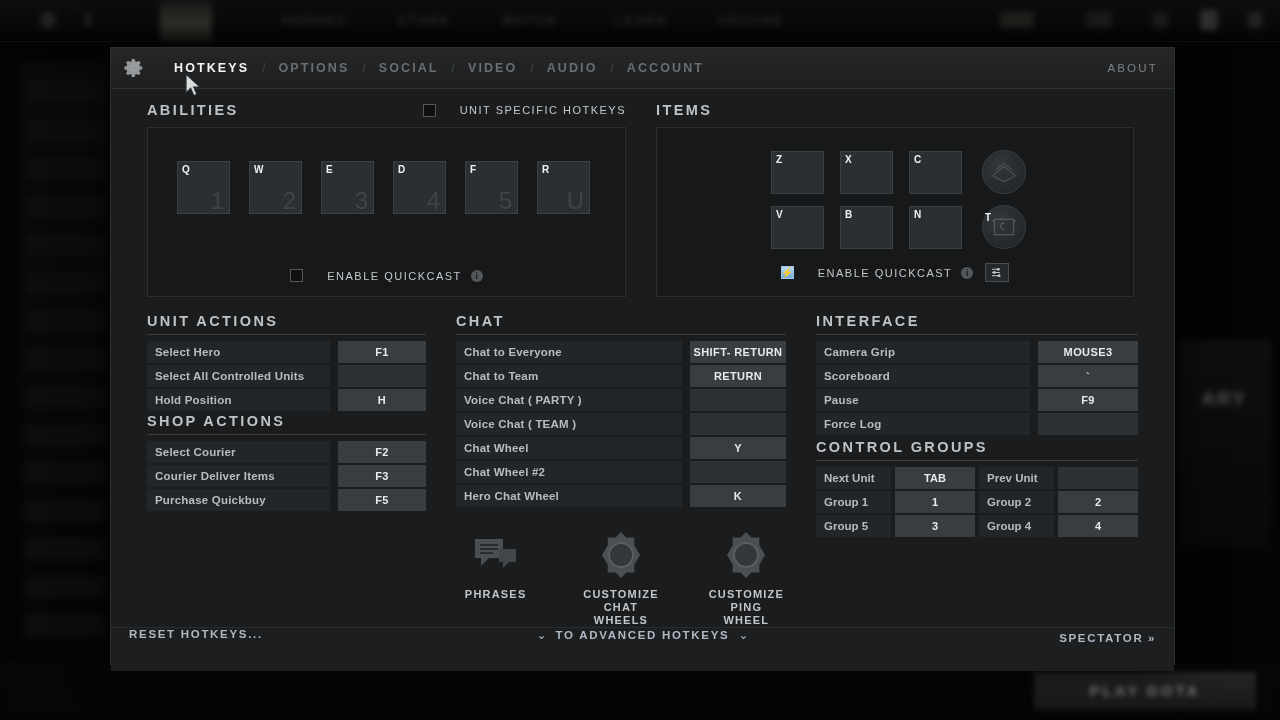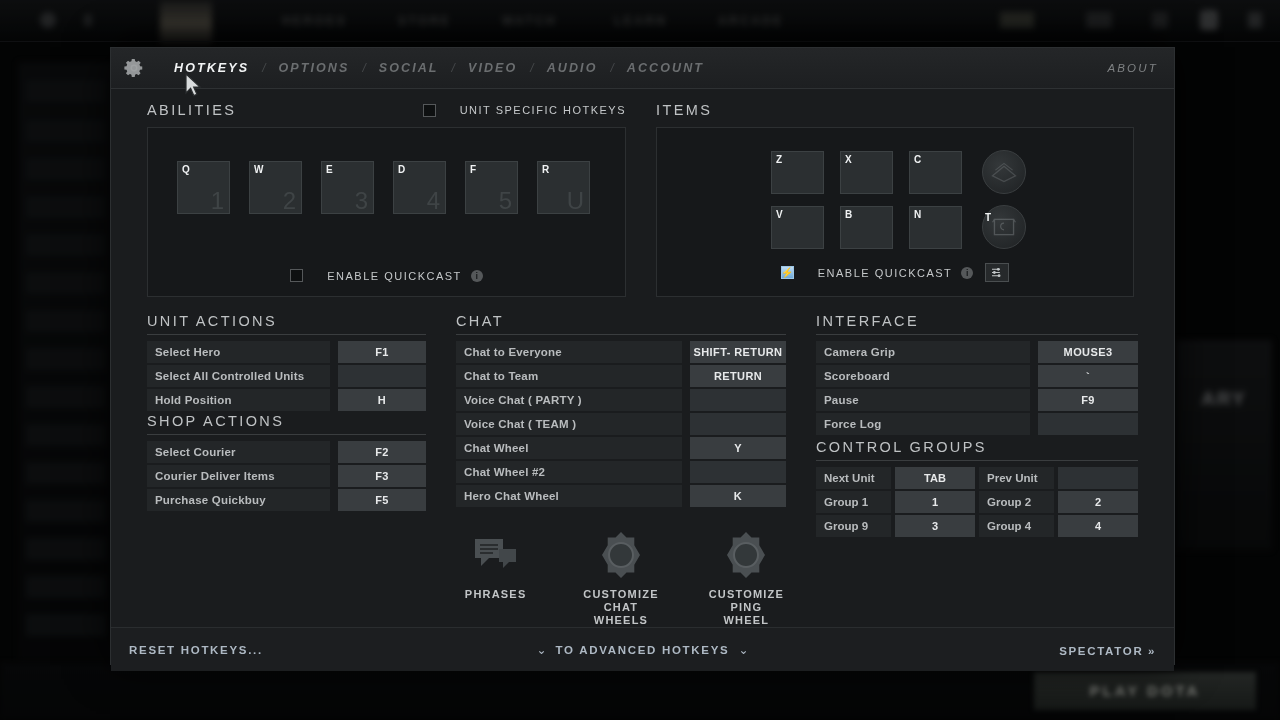--- a/index.html
+++ b/index.html
@@ -72,41 +72,40 @@
     display:flex; flex-direction:column;
   }
 
   
   #tabbar {
     height:41px; flex:0 0 41px;
     background:linear-gradient(180deg,#242628,#1d1f21);
     border-bottom:1px solid #2e3133;
     display:flex; align-items:center; padding:0 16px 0 12px;
     position:relative;
-    font-style:italic;
   }
   .gear-icon { width:22px; height:22px; margin-right:16px; opacity:.75; flex:0 0 auto; }
   .tabs { display:flex; align-items:center; gap:0px; }
   .tab {
     font-size:12.5px; letter-spacing:2.1px; font-weight:bold;
     color:#6b6e70; padding:0 13px; cursor:pointer; white-space:nowrap;
   }
   .tab.active { color:#f2f4f5; }
   .tab-sep { color:#45484a; font-size:12px; }
   .about {
     margin-left:auto; font-size:11.5px; letter-spacing:2.2px;
     color:#7e8183; cursor:pointer;
   }
 
   
   #body { flex:1; position:relative; padding:10px 36px 0 36px; }
 
   .sect-title {
     font-size:14.5px; letter-spacing:2.4px; color:#bfc2c4;
-    font-weight:normal; padding-bottom:5px;
+    font-weight:bold; padding-bottom:5px;
   }
   .sect-rule { height:1px; background:#3a3d3f; margin-bottom:6px; }
 
   
   .top-row { display:flex; gap:30px; }
   .col-abilities { width:479px; }
   .col-items { width:478px; }
 
   .panel-head { display:flex; align-items:center; height:22px; margin-bottom:6px; }
   .panel-head .sect-title{ padding-bottom:0; }
@@ -224,21 +223,21 @@
   }
   .wheel-ico { height:52px; display:flex; align-items:center; justify-content:center; }
   .wheel-lbl {
     font-size:11px; letter-spacing:1.2px; font-weight:bold; color:#c2c5c7;
     line-height:13px; margin-top:7px;
   }
 
   
   #footer {
     flex:0 0 44px; height:44px; border-top:1px solid #2a2d2f;
-    background:#1c1e20; display:flex; align-items:center;
+    background:#1c1e20; display:flex; align-items:flex-start;
     padding:0 18px; position:relative;
   }
   .foot-link {
     font-size:11.5px; letter-spacing:1.7px; font-weight:bold;
     color:#aeb9c4; cursor:pointer;
   }
   .foot-center {
     position:absolute; left:50%; transform:translateX(-50%);
     display:flex; align-items:center; gap:9px;
   }
@@ -570,21 +569,21 @@
           <div class="cg-name">Prev Unit</div>
           <div class="cg-key empty"></div>
         </div>
         <div class="cg-row">
           <div class="cg-name">Group 1</div>
           <div class="cg-key">1</div>
           <div class="cg-name">Group 2</div>
           <div class="cg-key">2</div>
         </div>
         <div class="cg-row">
-          <div class="cg-name">Group 9</div>
+          <div class="cg-name">Group 5</div>
           <div class="cg-key">3</div>
           <div class="cg-name">Group 4</div>
           <div class="cg-key">4</div>
         </div>
       </div>
     </div>
   </div>
 
   <div id="footer">
     <div class="foot-link">RESET HOTKEYS...</div>

